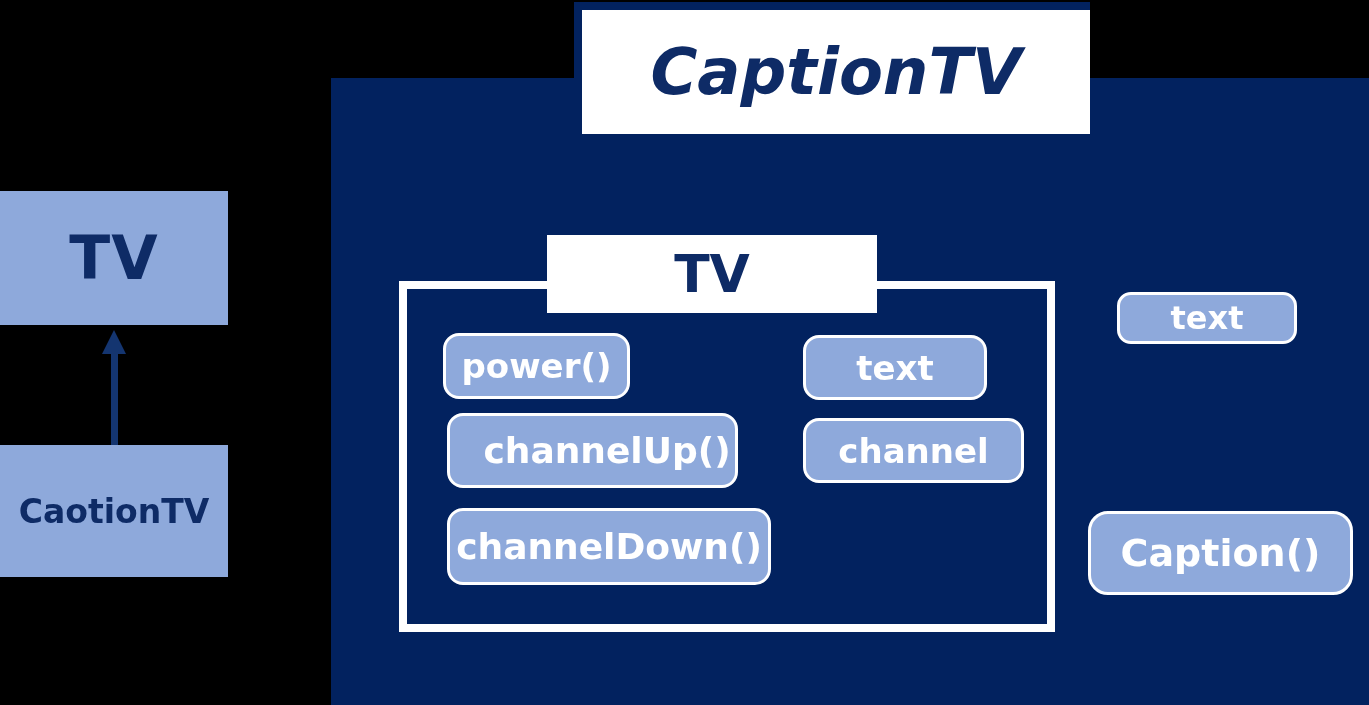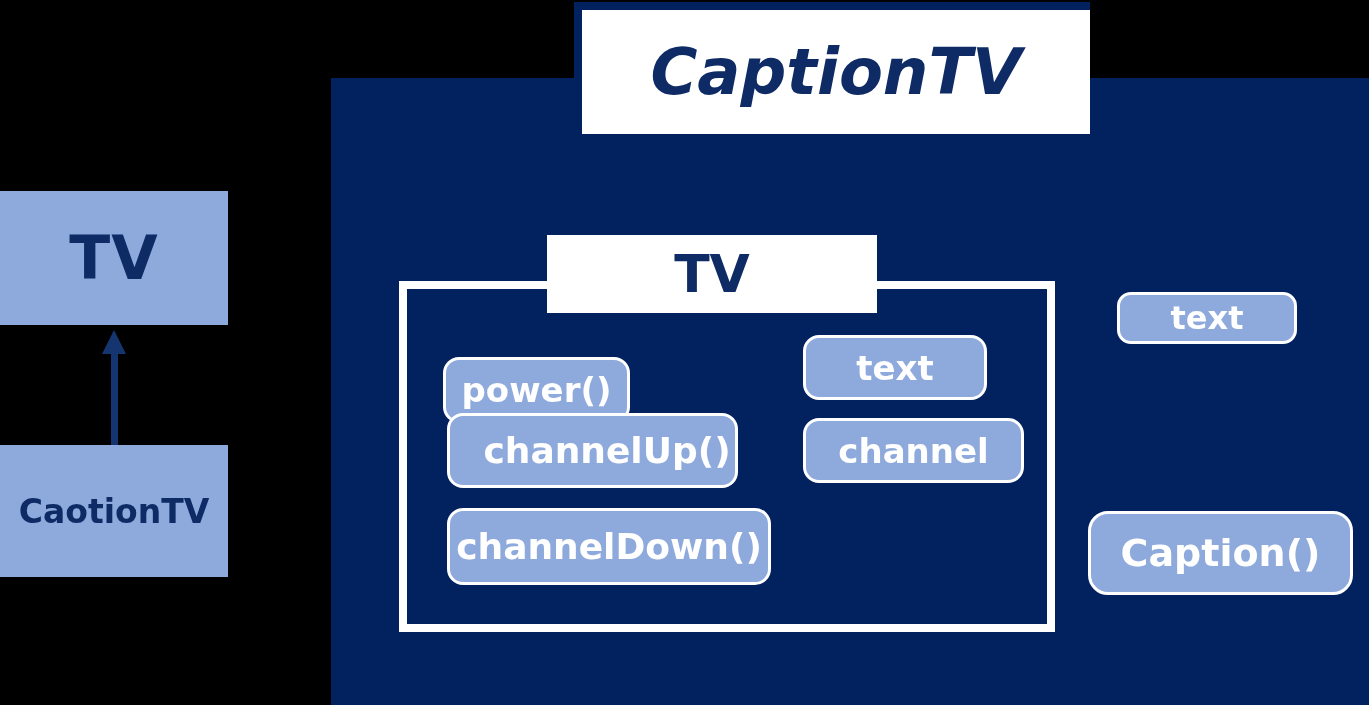--- a/index.html
+++ b/index.html
@@ -120,21 +120,21 @@
     box-sizing: border-box;
     background: var(--light-blue, #8EA9DB);
     border: 3px solid var(--white, #FFFFFF);
     border-radius: 16px;
     display: flex;
     align-items: center;
     justify-content: center;
     color: var(--white, #FFFFFF);
     z-index: 4;
   }
-  .pill.m-power    { left: 443px;  top: 333px; width: 187px; height: 66px; font-size: 34px; margin-top: 24px; }
+  .pill.m-power    { left: 443px;  top: 333px; width: 187px; height: 66px; font-size: 34px; }
   .pill.m-chup     { left: 447px;  top: 413px; width: 291px; height: 75px; font-size: 36px; padding-left: 29px; }
   .pill.m-chdown   { left: 447px;  top: 508px; width: 324px; height: 77px; font-size: 36px; }
   .pill.p-power    { left: 803px;  top: 335px; width: 184px; height: 65px; font-size: 34px; }
   .pill.p-channel  { left: 803px;  top: 418px; width: 221px; height: 65px; font-size: 34px; }
   .pill.p-text     { left: 1117px; top: 292px; width: 180px; height: 52px; font-size: 32px; border-radius: 14px; }
   .pill.m-caption  { left: 1088px; top: 511px; width: 265px; height: 84px; font-size: 38px; border-radius: 20px; }
 </style>
 </head>
 <body>
 

